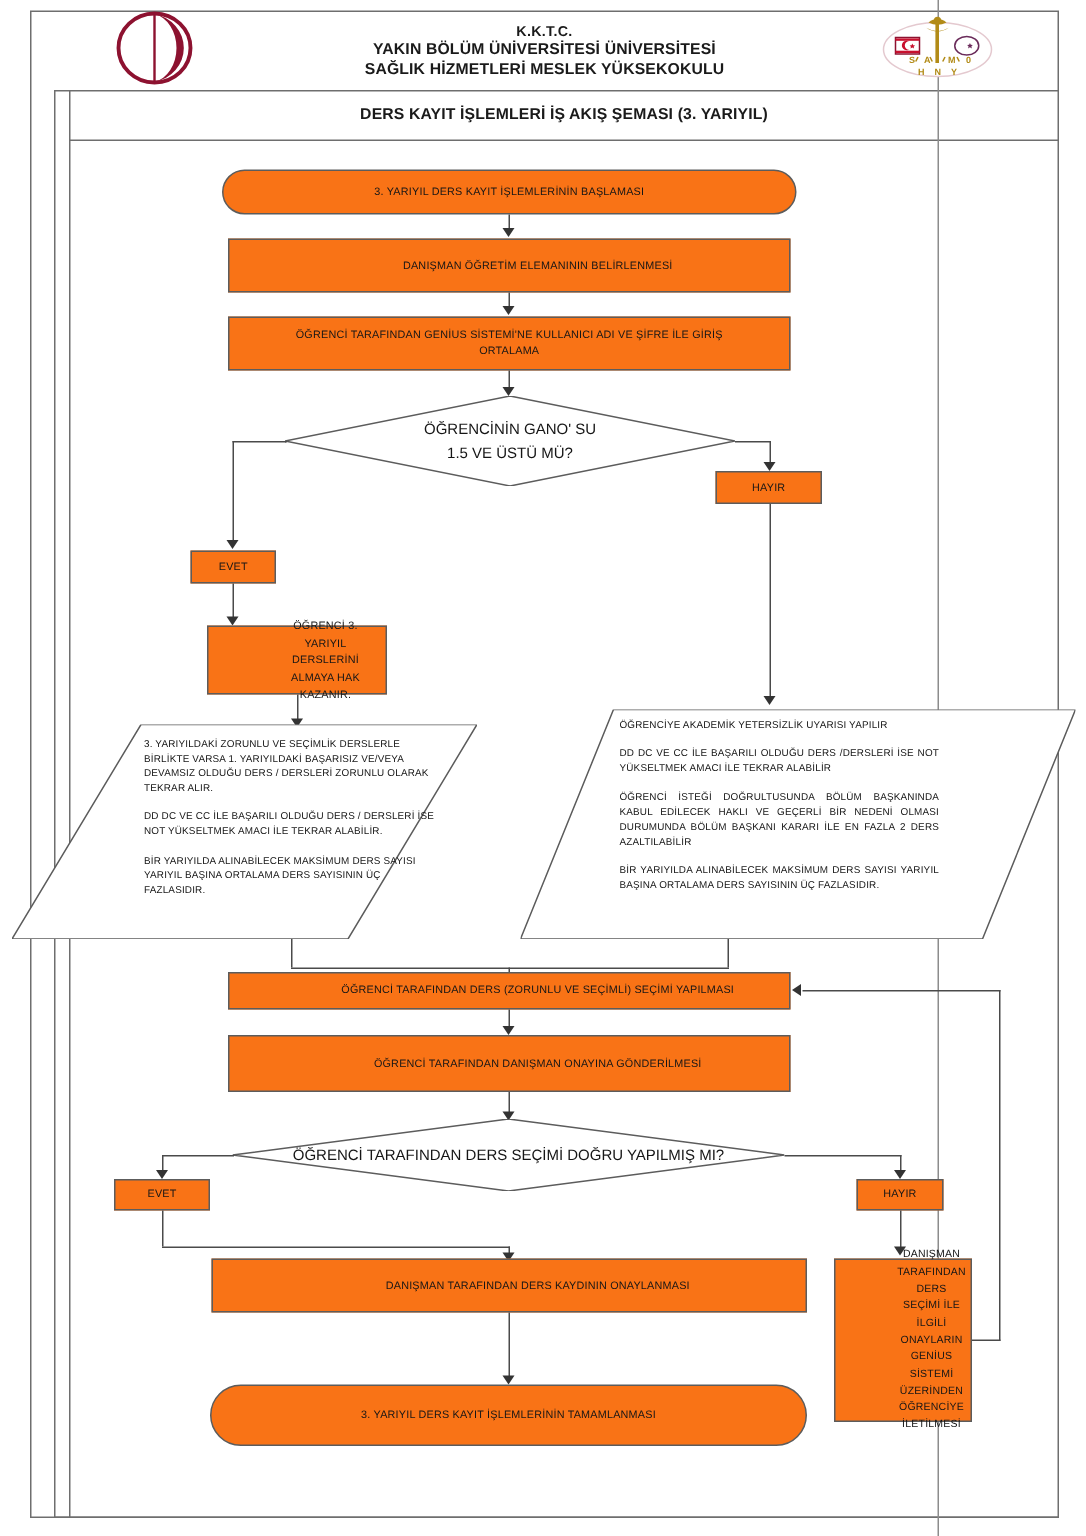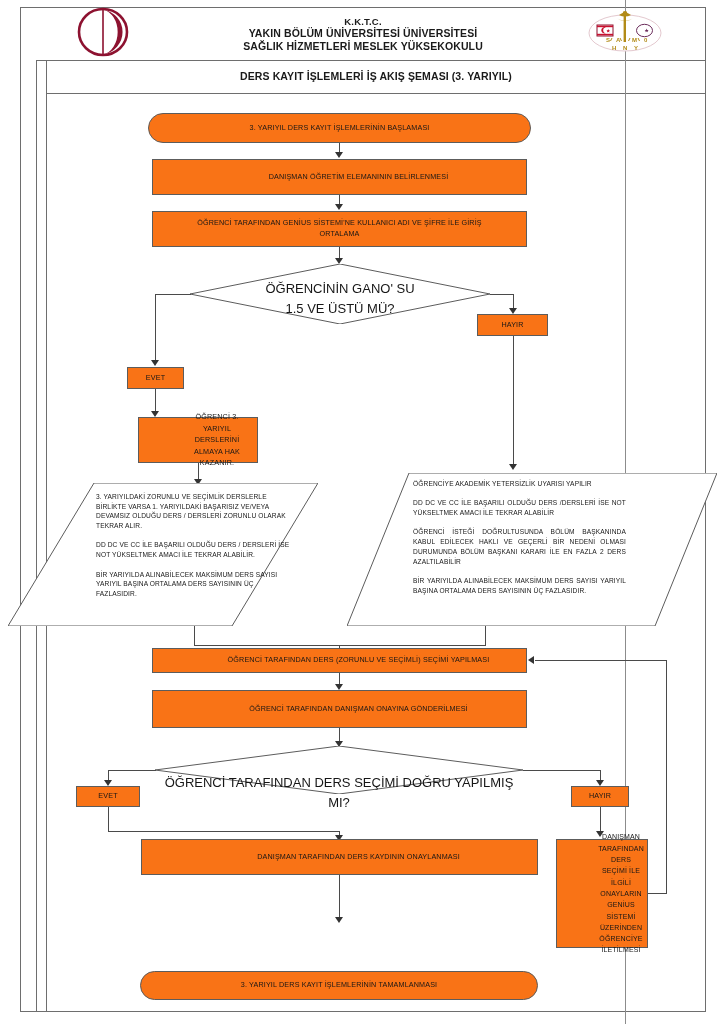--- a/index.html
+++ b/index.html
@@ -142,21 +142,21 @@
   .diamond{
     position:absolute;
     box-sizing:border-box;
   }
   .diamond svg{position:absolute;left:0;top:0;}
   .diamond .dtext{
     position:absolute;
     left:0;
     width:100%;
     text-align:center;
-    font-size:13px;
+    font-size:10px;
     line-height:1.55;
     color:#161616;
   }
 
   
   .conn{position:absolute;background:#4a4a4a;}
   .v{width:1px;}
   .h{height:1px;}
   .arrow-down{
     position:absolute;
@@ -331,40 +331,40 @@
 
   <div class="node rect" style="left:152px;top:690px;width:375px;height:38px;">ÖĞRENCİ TARAFINDAN DANIŞMAN ONAYINA GÖNDERİLMESİ</div>
 
   <div class="conn v" style="left:339px;top:728px;height:16px;"></div>
   <div class="arrow-down" style="left:335px;top:741px;"></div>
 
   <div class="diamond" style="left:155px;top:746px;width:368px;height:48px;">
     <svg width="368" height="48" viewBox="0 0 368 48">
       <polygon points="184,0 368,24 184,48 0,24" fill="#ffffff" stroke="#5c5c5c" stroke-width="1"></polygon>
     </svg>
-    <div class="dtext" style="top:27px;">ÖĞRENCİ TARAFINDAN DERS SEÇİMİ DOĞRU YAPILMIŞ MI?</div>
+    <div class="dtext" style="top:17px;">ÖĞRENCİ TARAFINDAN DERS SEÇİMİ DOĞRU YAPILMIŞ MI?</div>
   </div>
 
   <div class="conn h" style="left:108px;top:770px;width:48px;"></div>
   <div class="conn v" style="left:108px;top:770px;height:14px;"></div>
   <div class="arrow-down" style="left:104px;top:780px;"></div>
 
   <div class="node small-box" style="left:76px;top:786px;width:64px;height:21px;">EVET</div>
 
   <div class="conn v" style="left:108px;top:807px;height:24px;"></div>
   <div class="conn h" style="left:108px;top:831px;width:232px;"></div>
   <div class="conn v" style="left:339px;top:831px;height:8px;"></div>
   <div class="arrow-down" style="left:335px;top:835px;"></div>
 
   <div class="node rect" style="left:141px;top:839px;width:397px;height:36px;">DANIŞMAN TARAFINDAN DERS KAYDININ ONAYLANMASI</div>
 
   <div class="conn v" style="left:339px;top:875px;height:46px;"></div>
   <div class="arrow-down" style="left:335px;top:917px;"></div>
 
-  <div class="node terminator" style="left:140px;top:923px;width:398px;height:29px;margin-top:48px;">3. YARIYIL DERS KAYIT İŞLEMLERİNİN TAMAMLANMASI</div>
+  <div class="node terminator" style="left:140px;top:923px;width:398px;height:41px;">3. YARIYIL DERS KAYIT İŞLEMLERİNİN TAMAMLANMASI</div>
 
   <div class="conn h" style="left:523px;top:770px;width:78px;"></div>
   <div class="conn v" style="left:600px;top:770px;height:14px;"></div>
   <div class="arrow-down" style="left:596px;top:780px;"></div>
 
   <div class="node small-box" style="left:571px;top:786px;width:58px;height:21px;">HAYIR</div>
 
   <div class="conn v" style="left:600px;top:807px;height:28px;"></div>
   <div class="arrow-down" style="left:596px;top:831px;"></div>
 

